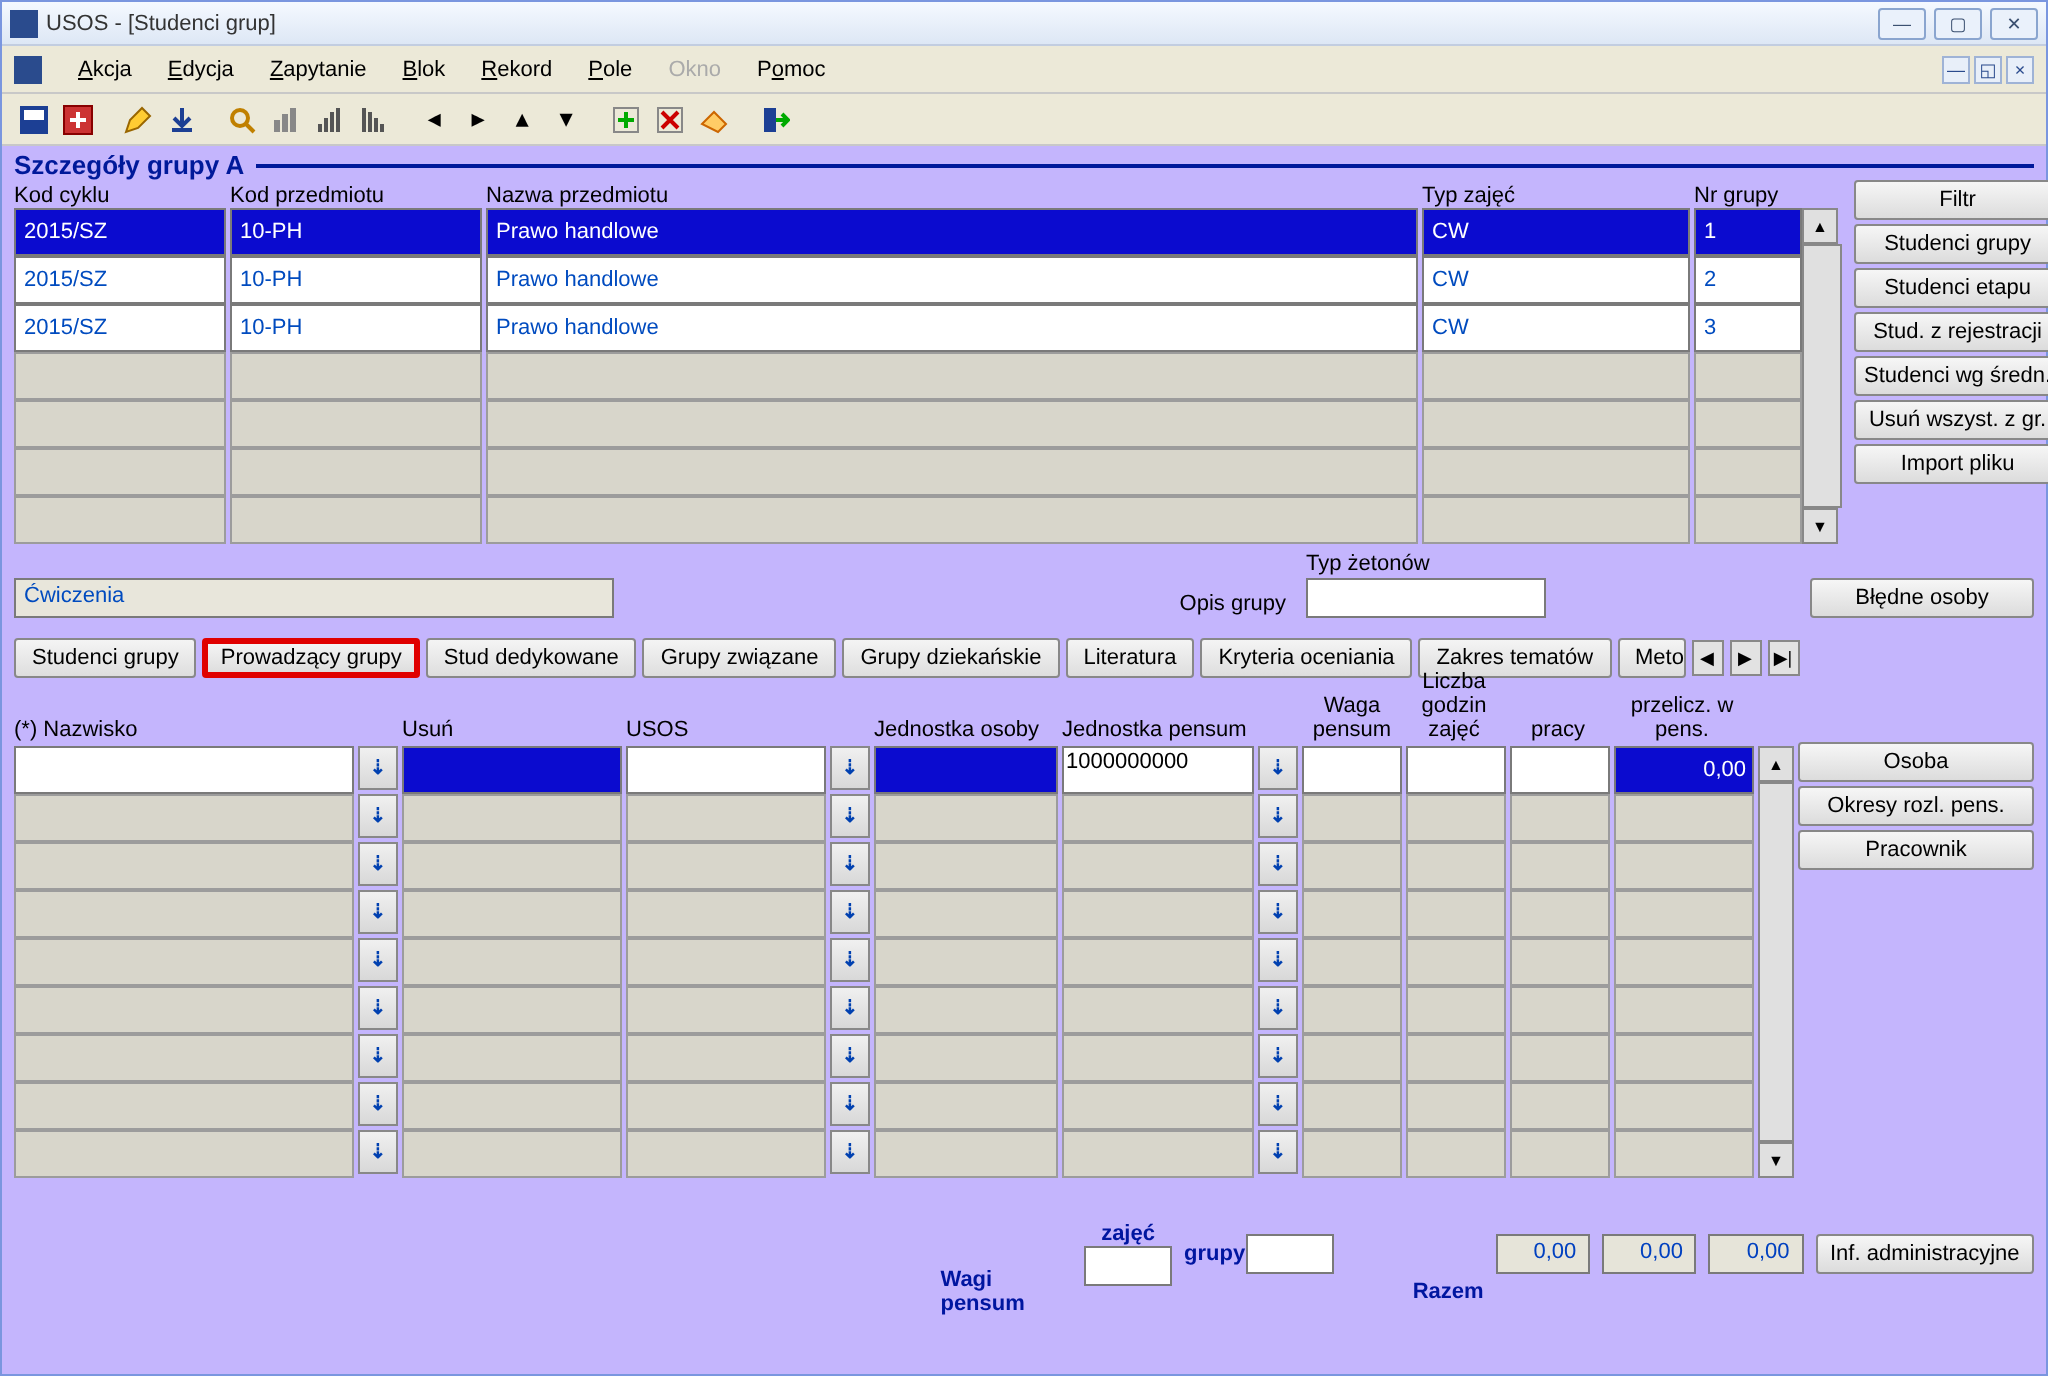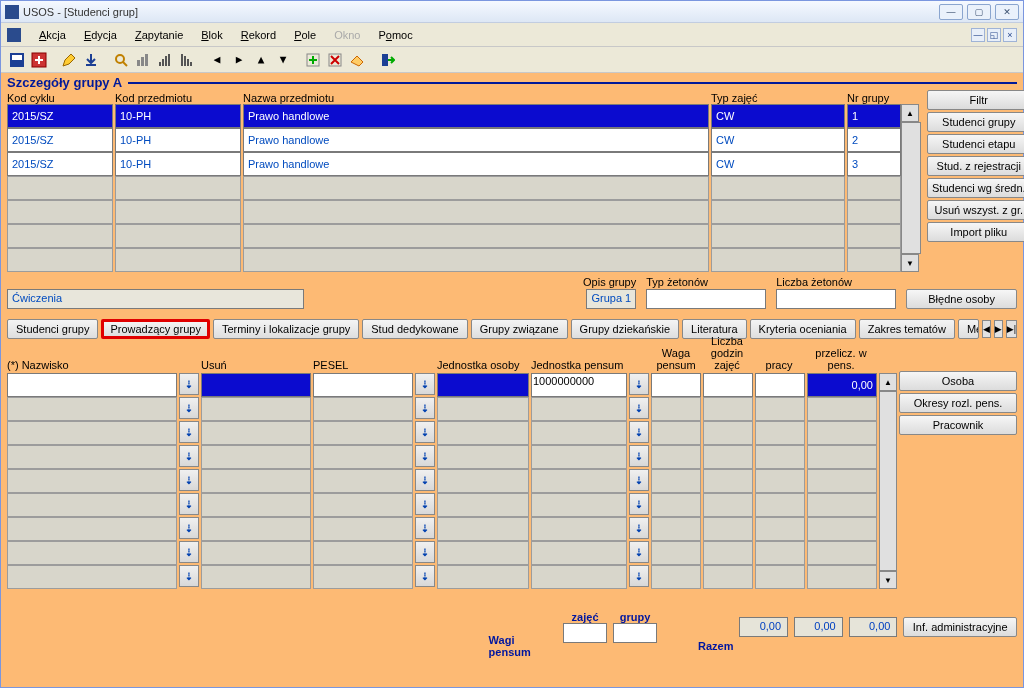--- a/index.html
+++ b/index.html
@@ -1,17 +1,17 @@
 <!DOCTYPE html>
 <html><head>
 <meta charset="utf-8">
 <style>
   * { box-sizing: border-box; margin: 0; padding: 0; }
   body { font-family: Tahoma, Arial, sans-serif; font-size: 11px; background: #fff; width: 1024px; height: 688px; overflow: hidden; }
-  .window { border: 1px solid #7a96df; background: #fdba74; width: 1024px; height: 688px; position: relative; }
+  .window { border: 1px solid #7a96df; background: #c4b5fd; width: 1024px; height: 688px; position: relative; }
   .titlebar { background: linear-gradient(to bottom, #f5f9ff, #dde7f5); border-bottom: 1px solid #c2cde0; height: 22px; display: flex; align-items: center; padding: 0 4px; justify-content: space-between; }
   .titlebar-left { display: flex; align-items: center; gap: 4px; }
   .titlebar .app-icon { width: 14px; height: 14px; background: #2a4b8d; display: inline-block; }
   .titlebar .title-text { font-size: 11px; color: #333; }
   .titlebar .winbtns { display: flex; gap: 4px; }
   .titlebar .winbtn { width: 24px; height: 16px; border: 1px solid #8aa5cf; background: #eaf1fb; border-radius: 2px; display: flex; align-items: center; justify-content: center; font-size: 9px; color: #3c5171;}
   .menubar { display: flex; align-items: center; padding: 4px 6px; gap: 18px; background: #ece9d8; border-bottom: 1px solid #c8c8c8; height:24px;}
   .menubar .mi { color: #000; cursor: default; }
   .menubar .mi .ul { text-decoration: underline; }
   .menubar .mi.disabled { color: #aaa; }
@@ -285,58 +285,52 @@
         <div class="btn">Import pliku</div>
       </div>
     </div>
 
     <div class="descrow">
       <div class="desc-col" style="width:300px;">
         <div class="display">Ćwiczenia</div>
       </div>
       <div class="desc-col" style="width:326px;align-items:flex-end;">
         <label>Opis grupy</label>
-        <div class="display">Grupa 1</div>
       </div>
       <div class="desc-col" style="width:120px;">
         <label>Typ żetonów</label>
         <input class="inp" style="">
       </div>
-      <div class="desc-col" style="width:120px;">
-        <label>Liczba żetonów</label>
-        <input class="inp" style="">
-      </div>
       <div style="margin-left:auto;width:112px;">
         <div class="btn">Błędne osoby</div>
       </div>
     </div>
 
     <div class="tabs">
       <div class="tab">Studenci grupy</div>
       <div class="tab hl">Prowadzący grupy</div>
-      <div class="tab">Terminy i lokalizacje grupy</div>
       <div class="tab">Stud dedykowane</div>
       <div class="tab">Grupy związane</div>
       <div class="tab">Grupy dziekańskie</div>
       <div class="tab">Literatura</div>
       <div class="tab">Kryteria oceniania</div>
       <div class="tab">Zakres tematów</div>
       <div class="tab" style="overflow:hidden;max-width:34px;">Meto</div>
       <div class="tabnav">◀</div>
       <div class="tabnav">▶</div>
       <div class="tabnav">▶|</div>
     </div>
 
     <div class="lowergrid">
       <div class="lg-main">
         <div class="lg-head">
           <div class="h w-naz">(*) Nazwisko</div>
           <div class="h" style="width:20px;"></div>
           <div class="h w-imie">Usuń</div>
-          <div class="h w-pesel">PESEL</div>
+          <div class="h w-pesel">USOS</div>
           <div class="h" style="width:20px;"></div>
           <div class="h w-jo">Jednostka osoby</div>
           <div class="h w-jp">Jednostka pensum</div>
           <div class="h" style="width:20px;"></div>
           <div class="h w-waga" style="text-align:center;">Waga<br>pensum</div>
           <div class="h w-godz" style="text-align:center;">Liczba godzin<br>zajęć</div>
           <div class="h w-godz" style="text-align:center;">pracy</div>
           <div class="h w-prz" style="text-align:center;">przelicz. w pens.</div>
         </div>
 
@@ -481,21 +475,21 @@
       </div>
     </div>
 
     <div class="footer-row">
       <div style="width:494px;"></div>
       <span class="footer-label">Wagi pensum</span>
       <div style="display:flex;flex-direction:column;align-items:center;">
           <span style="font-weight:bold;color:#0016a0;">zajęć</span>
           <input class="mini" style="">
         </div>
-      <div style="display:flex;flex-direction:column;align-items:center;">
+      <div style="display:flex;flex-direction:row;align-items:center;">
           <span style="font-weight:bold;color:#0016a0;">grupy</span>
           <input class="mini" style="">
         </div>
       <div style="width:30px;"></div>
       <span class="footer-label">Razem</span>
       <div class="num-box">0,00</div>
       <div class="num-box">0,00</div>
       <div class="num-box">0,00</div>
       <div style="margin-left:auto;width:118px;">
         <div class="btn">Inf. administracyjne</div>

